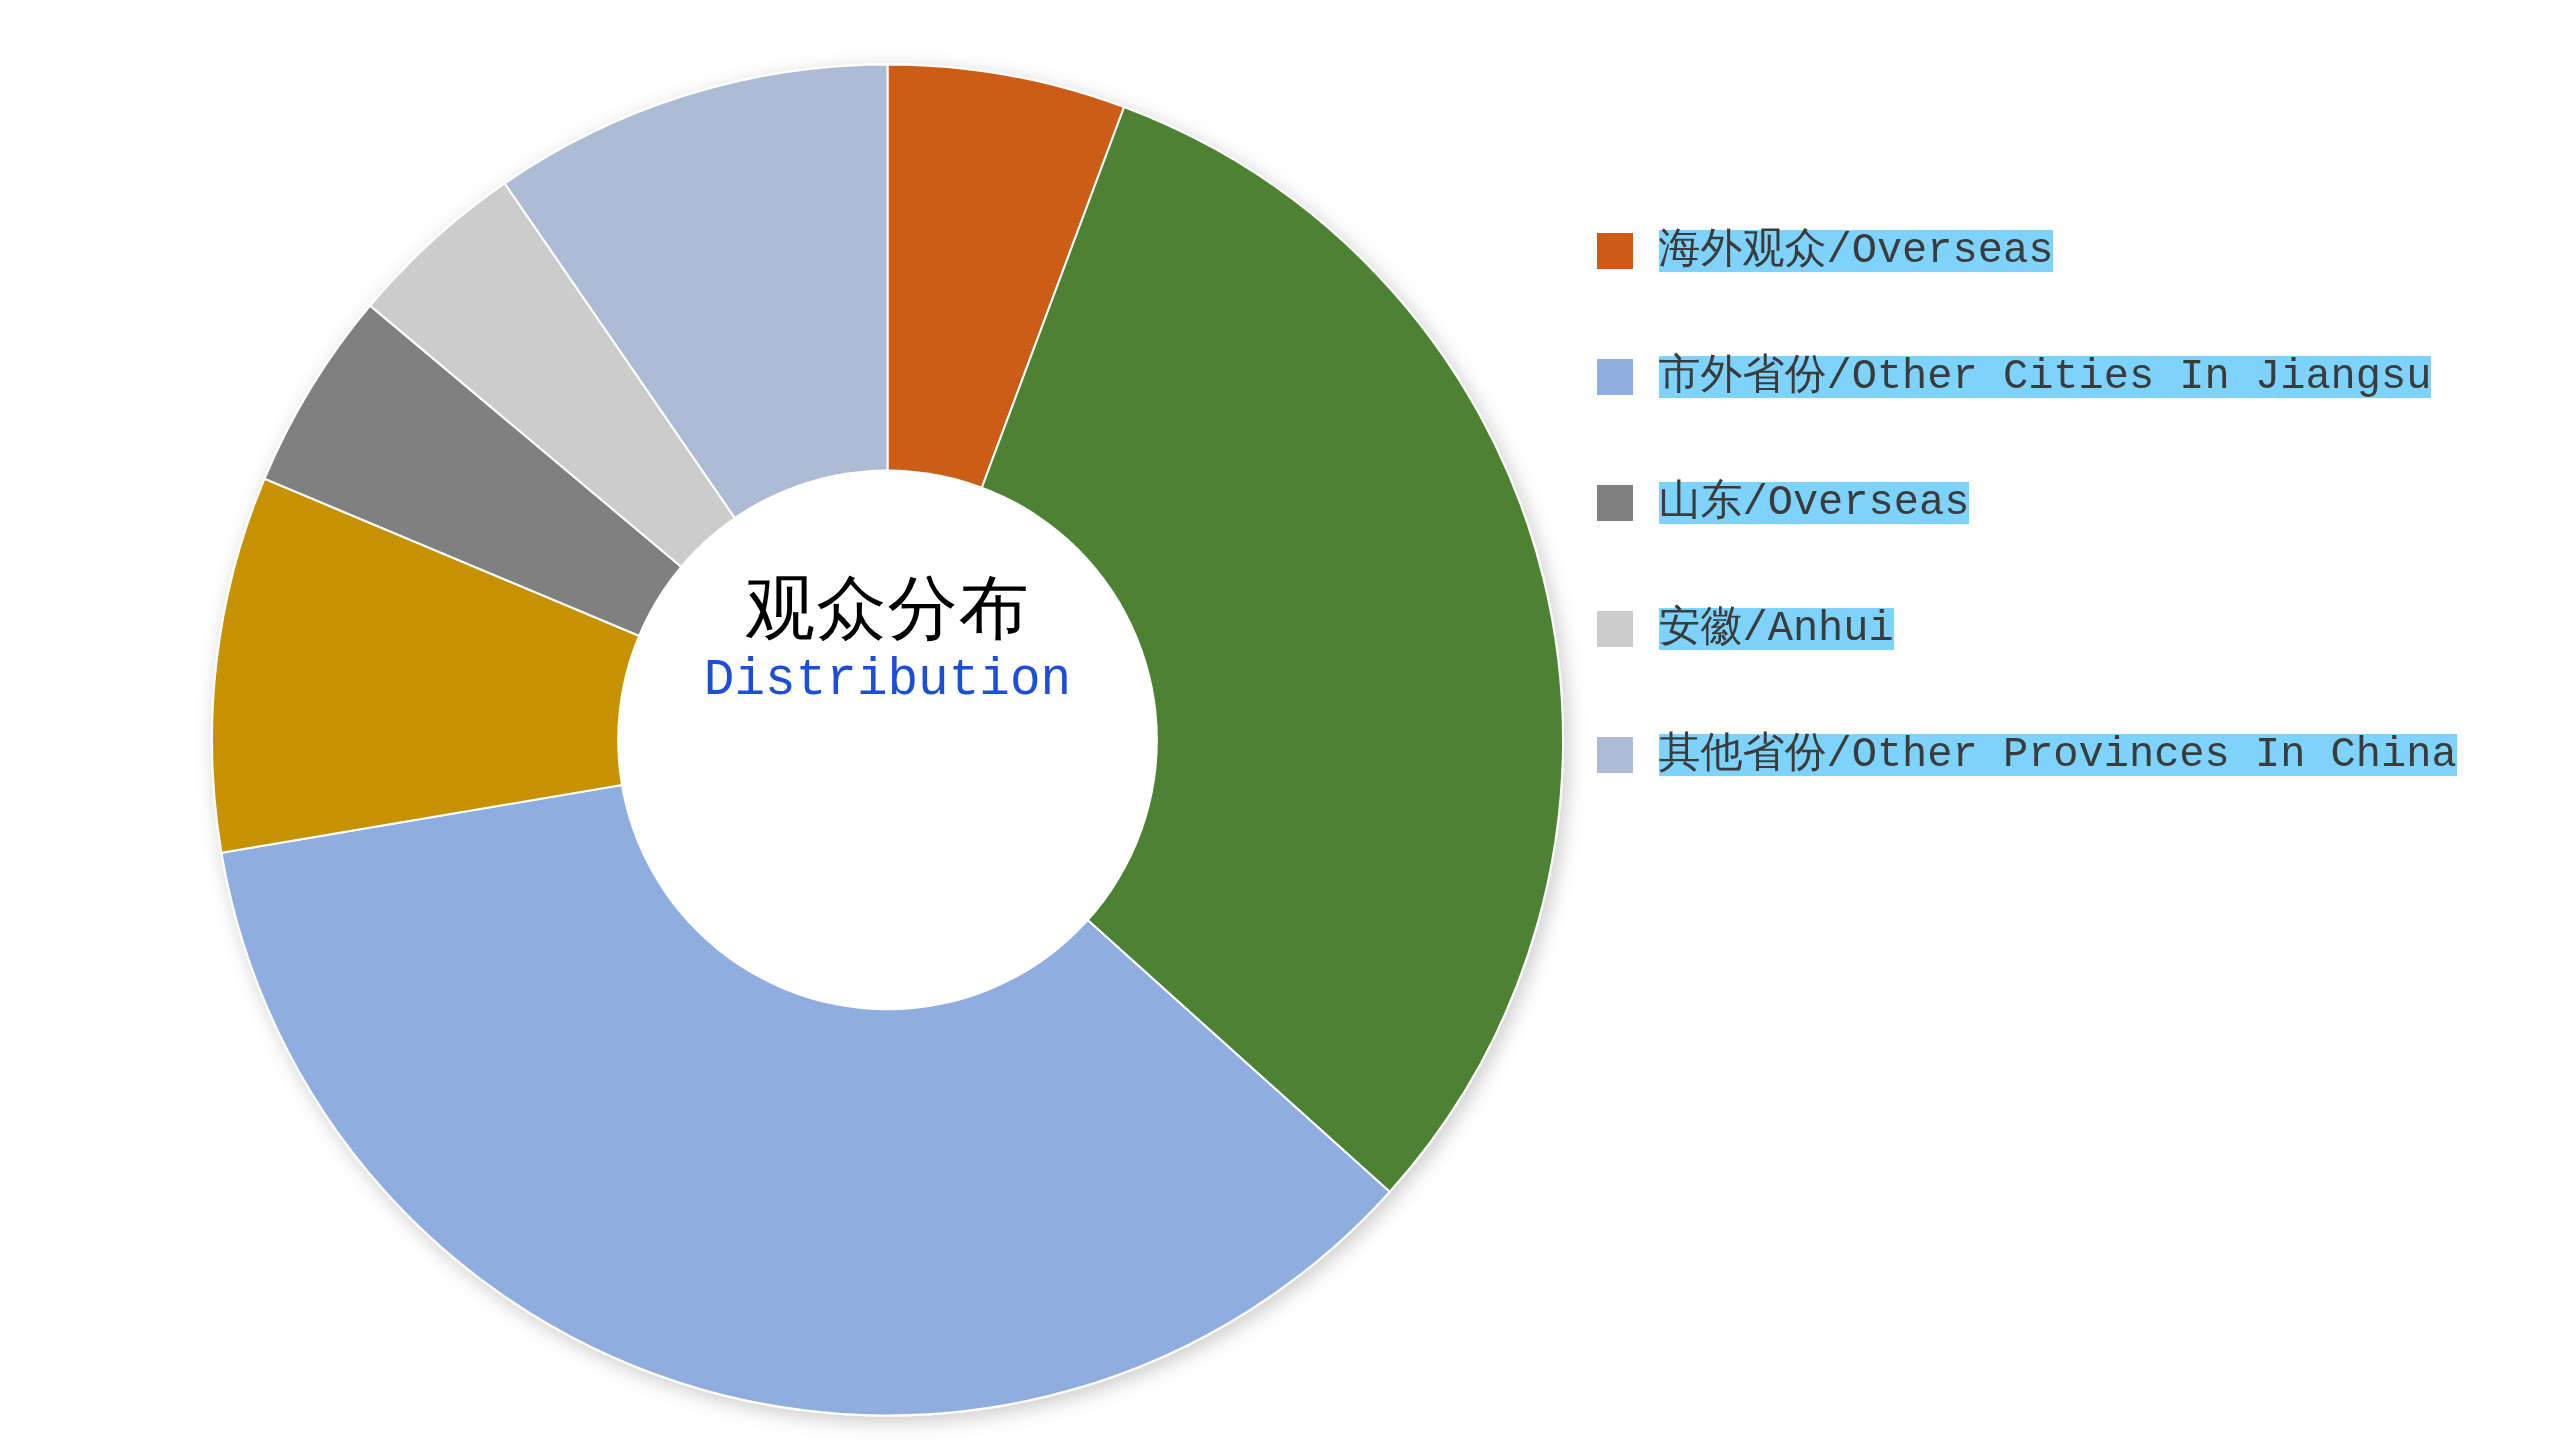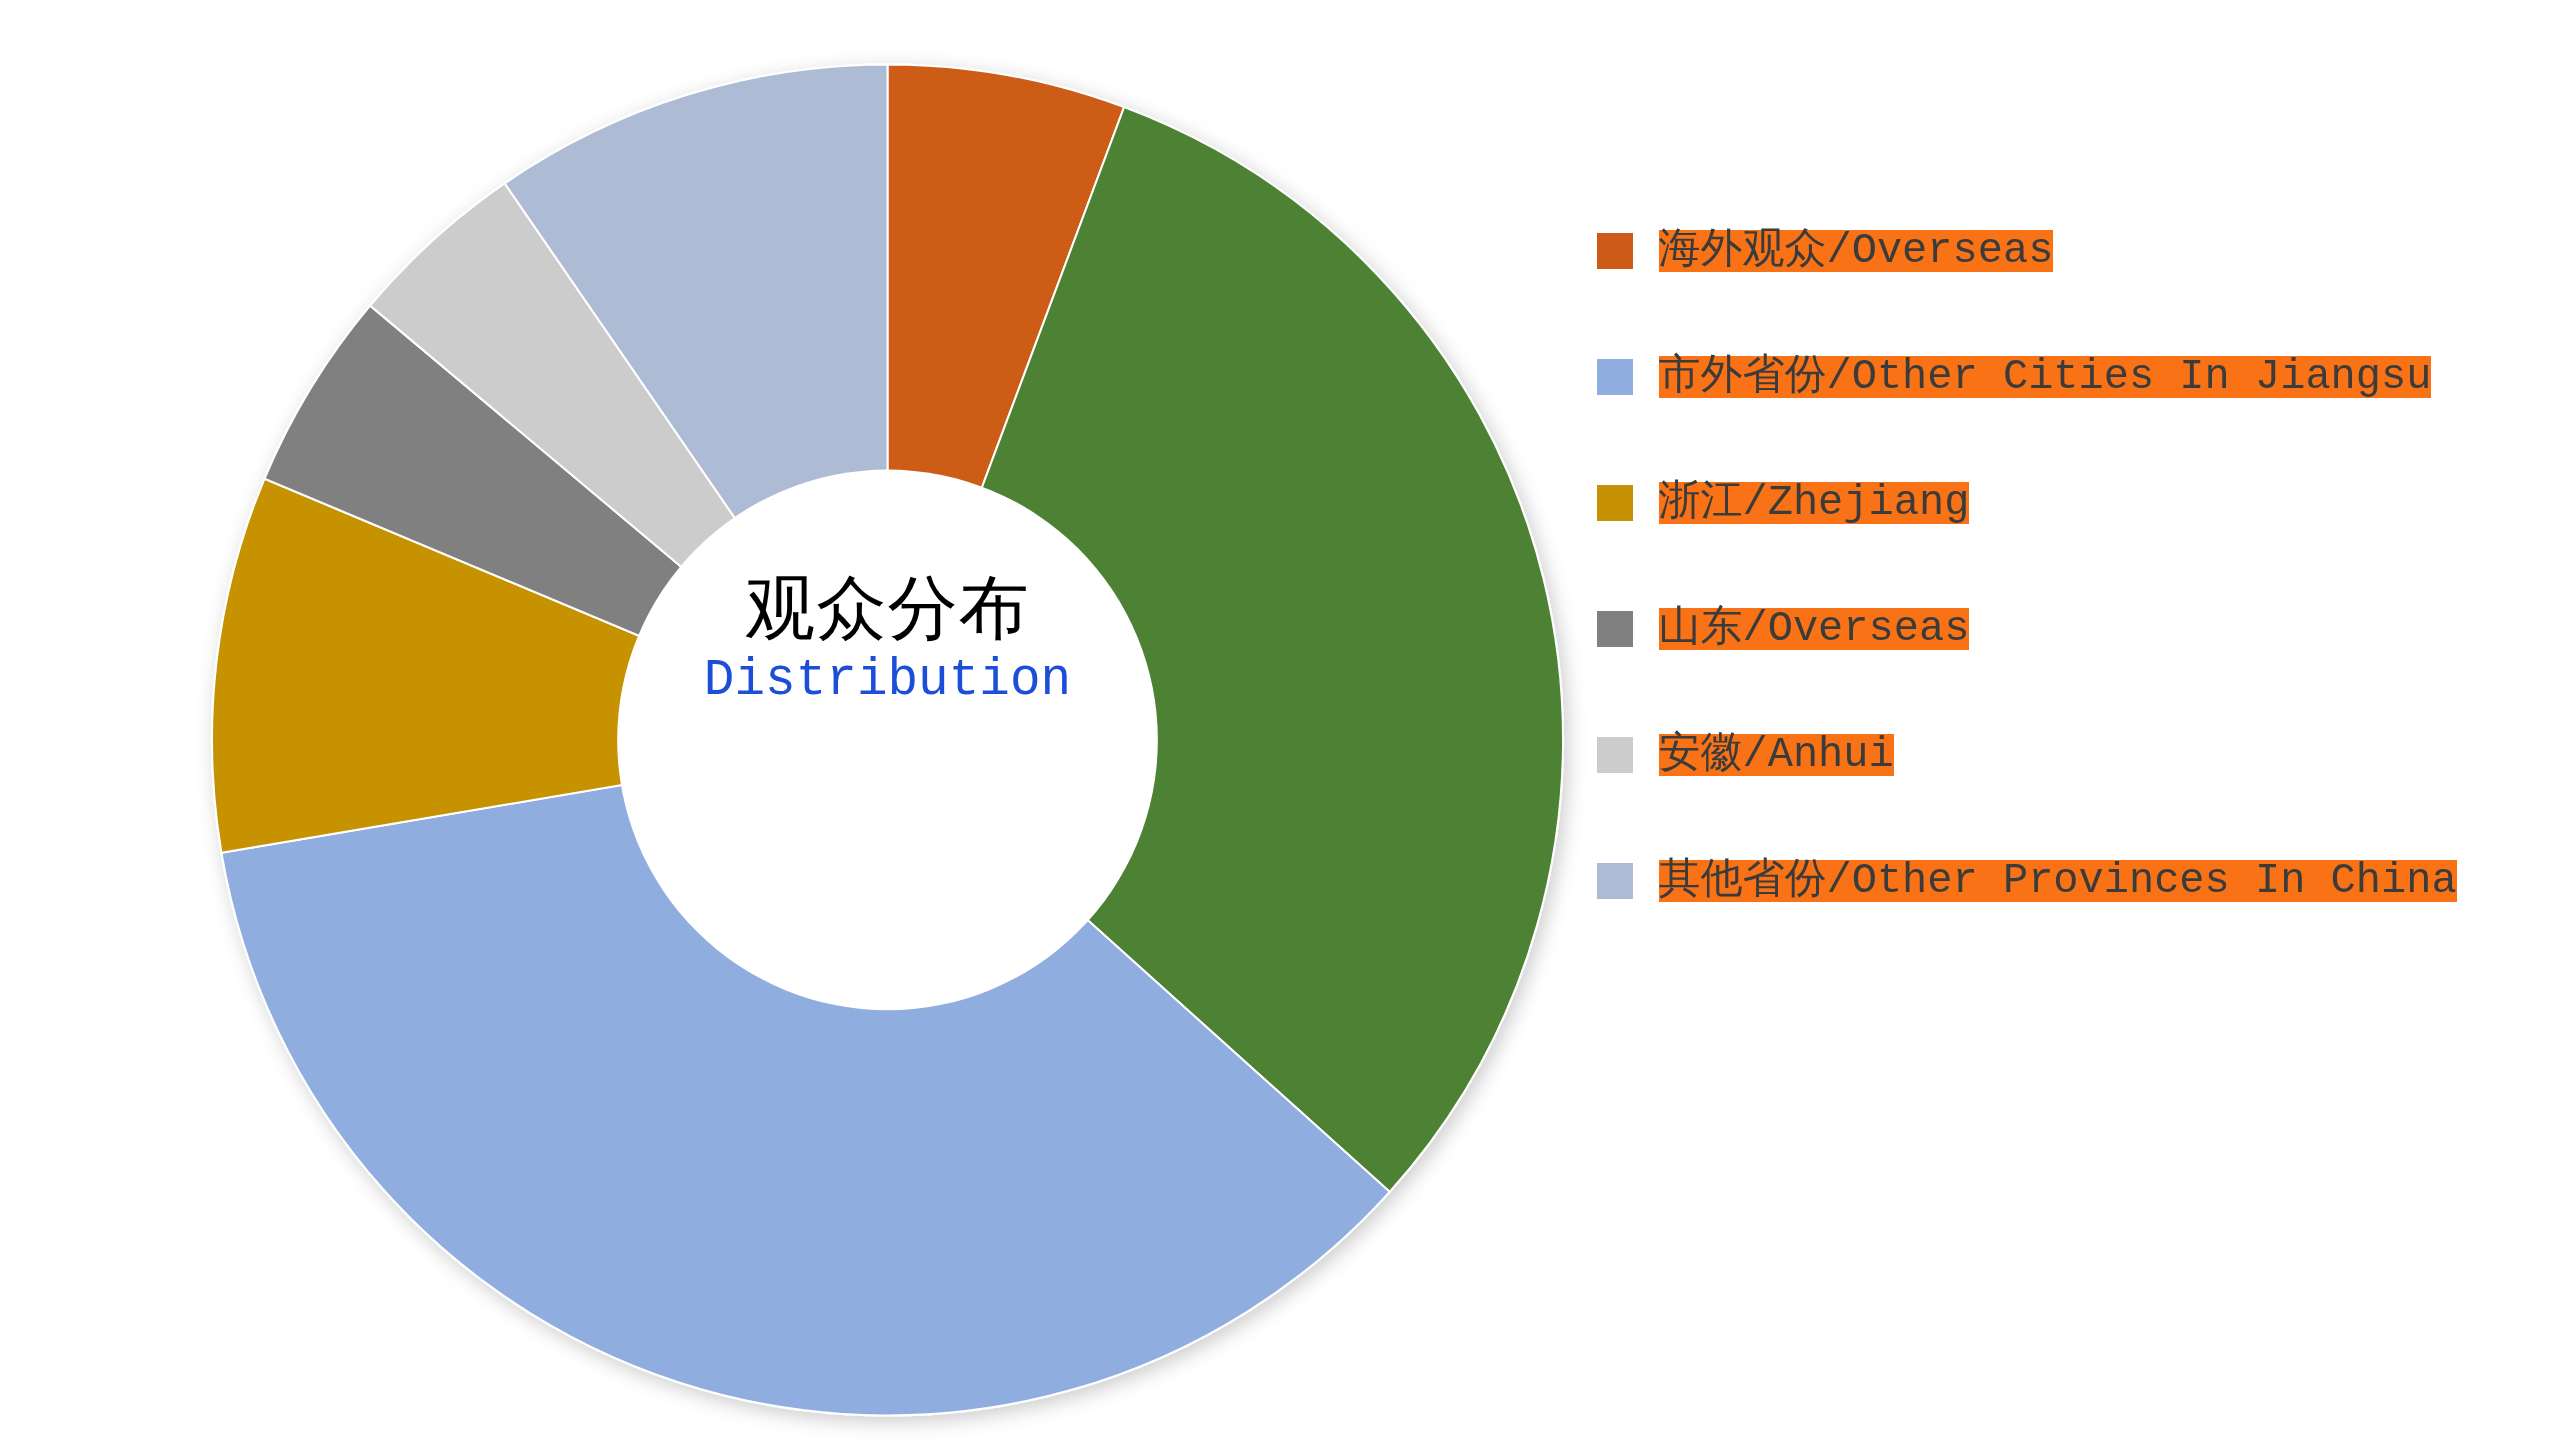--- a/index.html
+++ b/index.html
@@ -80,21 +80,21 @@
     height: 36px;
     flex: 0 0 auto;
     margin-right: 25.5px;
   }
   .legend-label {
     font-family: "Liberation Mono", "DejaVu Sans Mono", monospace;
     font-size: 42px;
     line-height: 1;
     color: #3b3b3b;
     white-space: nowrap;
-    background: #f97316;
+    background: #7dd3fc;
   }
 </style>
 </head>
 <body>
 
 <div id="page">
 
   <div id="chart-area">
     <svg id="donut-svg" viewBox="0 0 2400 2160">
       <defs>
@@ -123,24 +123,20 @@
   <div id="legend">
       <div class="legend-item">
         <span class="legend-swatch" style="background: rgb(205, 91, 23);"></span>
         <span class="legend-label">海外观众/Overseas</span>
       </div>
       <div class="legend-item">
         <span class="legend-swatch" style="background: rgb(143, 173, 223);"></span>
         <span class="legend-label">市外省份/Other Cities In Jiangsu</span>
       </div>
       <div class="legend-item">
-        <span class="legend-swatch" style="background: rgb(198, 146, 3);"></span>
-        <span class="legend-label">浙江/Zhejiang</span>
-      </div>
-      <div class="legend-item">
         <span class="legend-swatch" style="background: rgb(128, 128, 128);"></span>
         <span class="legend-label">山东/Overseas</span>
       </div>
       <div class="legend-item">
         <span class="legend-swatch" style="background: rgb(204, 204, 204);"></span>
         <span class="legend-label">安徽/Anhui</span>
       </div>
       <div class="legend-item">
         <span class="legend-swatch" style="background: rgb(173, 188, 212);"></span>
         <span class="legend-label">其他省份/Other Provinces In China</span>

